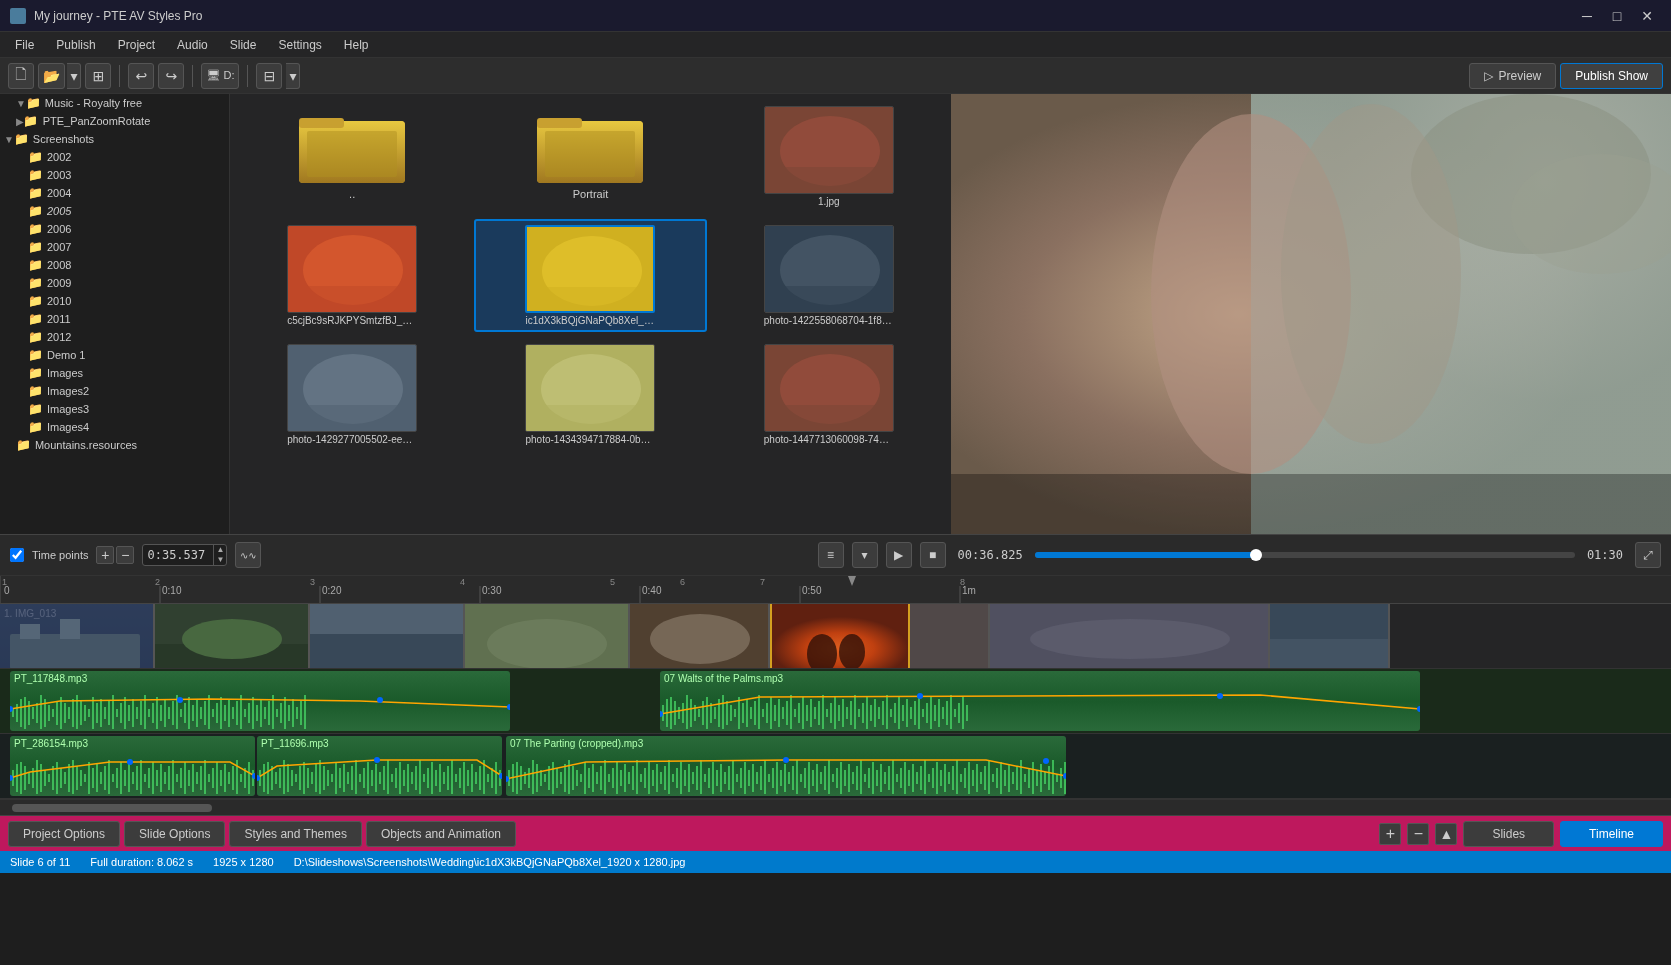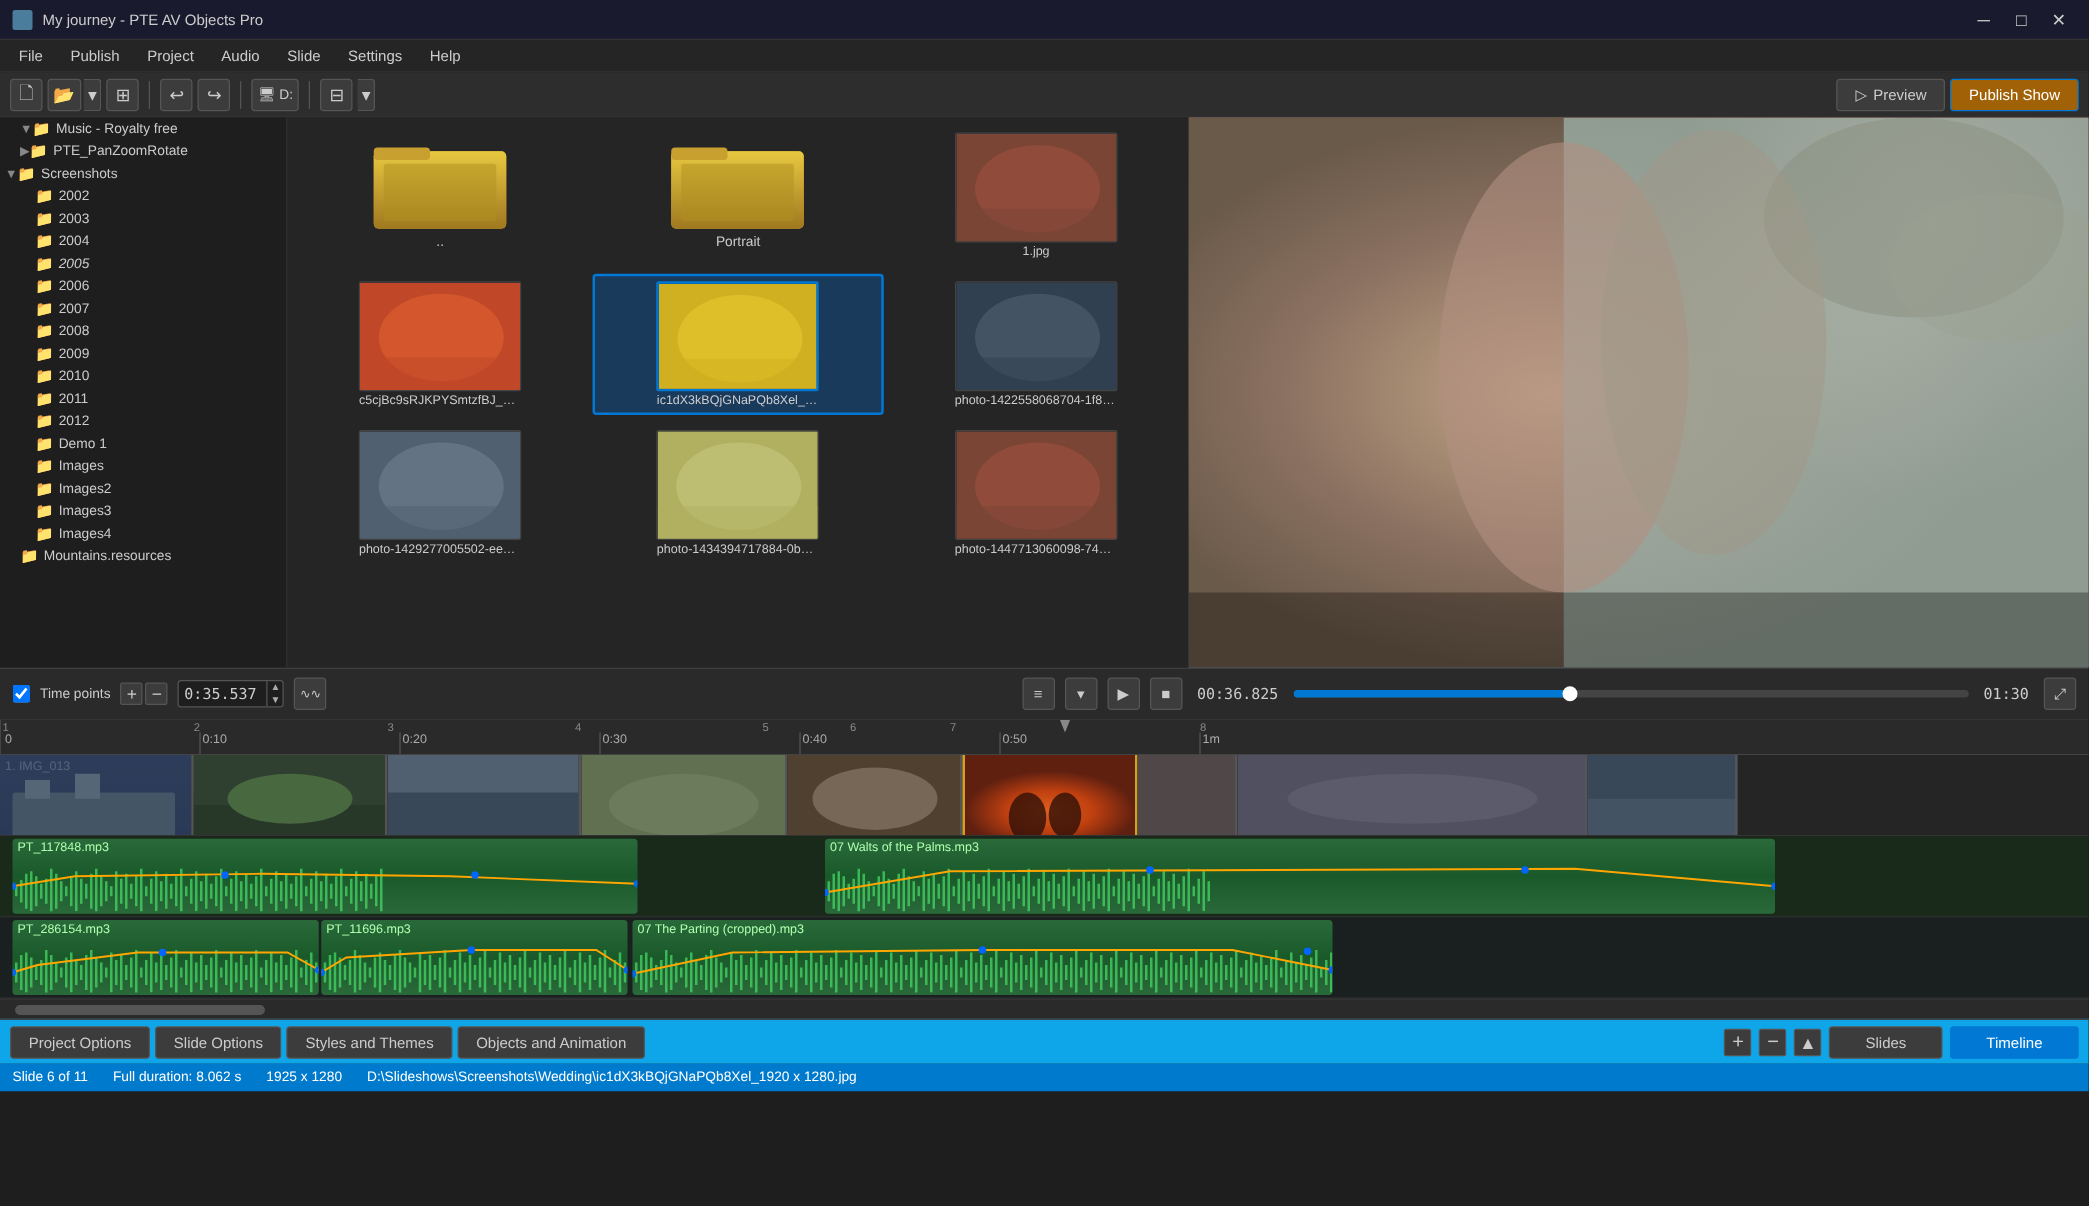--- a/index.html
+++ b/index.html
@@ -353,21 +353,21 @@
       color: #ccc;
       cursor: pointer;
       font-size: 12px;
       display: flex;
       align-items: center;
       gap: 5px;
     }
     .publish-show-btn {
       height: 26px;
       padding: 0 14px;
-      background: #a16207;
+      background: #404040;
       border: 1px solid #0078d4;
       border-radius: 3px;
       color: #fff;
       cursor: pointer;
       font-size: 12px;
     }
 
     
     .ruler-svg {
       width: 100%;
@@ -401,21 +401,21 @@
       bottom: 2px;
       left: 0;
     }
   </style>
 </head>
 <body>
 
 <div id="titlebar">
   <div class="title-left">
     <div class="title-icon"></div>
-    <span>My journey - PTE AV Objects Pro</span>
+    <span>My journey - PTE AV Styles Pro</span>
   </div>
   <div class="win-controls">
     <button class="win-btn">─</button>
     <button class="win-btn">□</button>
     <button class="win-btn close">✕</button>
   </div>
 </div>
 
 <div id="menubar">
   <div class="menu-item">File</div>
@@ -1388,21 +1388,21 @@
       <circle cx="540" cy="7" r="3" fill="#0066ff"></circle>
       <circle cx="560" cy="22" r="3" fill="#0066ff"></circle>
     </svg>
   </div>
 </div>
 
 <div style="height:16px;background:#2a2a2a;border-top:1px solid #333;display:flex;align-items:center;padding:0 2px;">
   <div style="width:200px;height:8px;background:#555;border-radius:4px;margin-left:10px;"></div>
 </div>
 
-<div id="bottom-panel" style="background:#0ea5e9;height:36px;display:flex;align-items:center;padding:0 8px;border-top:1px solid #444;justify-content:space-between;">
+<div id="bottom-panel" style="background:#be185d;height:36px;display:flex;align-items:center;padding:0 8px;border-top:1px solid #444;justify-content:space-between;">
   <div style="display:flex;gap:4px;align-items:center;">
     <button class="bottom-btn">Project Options</button>
     <button class="bottom-btn">Slide Options</button>
     <button class="bottom-btn">Styles and Themes</button>
     <button class="bottom-btn">Objects and Animation</button>
   </div>
   <div class="bottom-right">
     <button class="small-btn" style="width:22px;height:22px;font-size:16px;">+</button>
     <button class="small-btn" style="width:22px;height:22px;font-size:16px;">−</button>
     <button class="small-btn" style="width:22px;height:22px;">▲</button>

